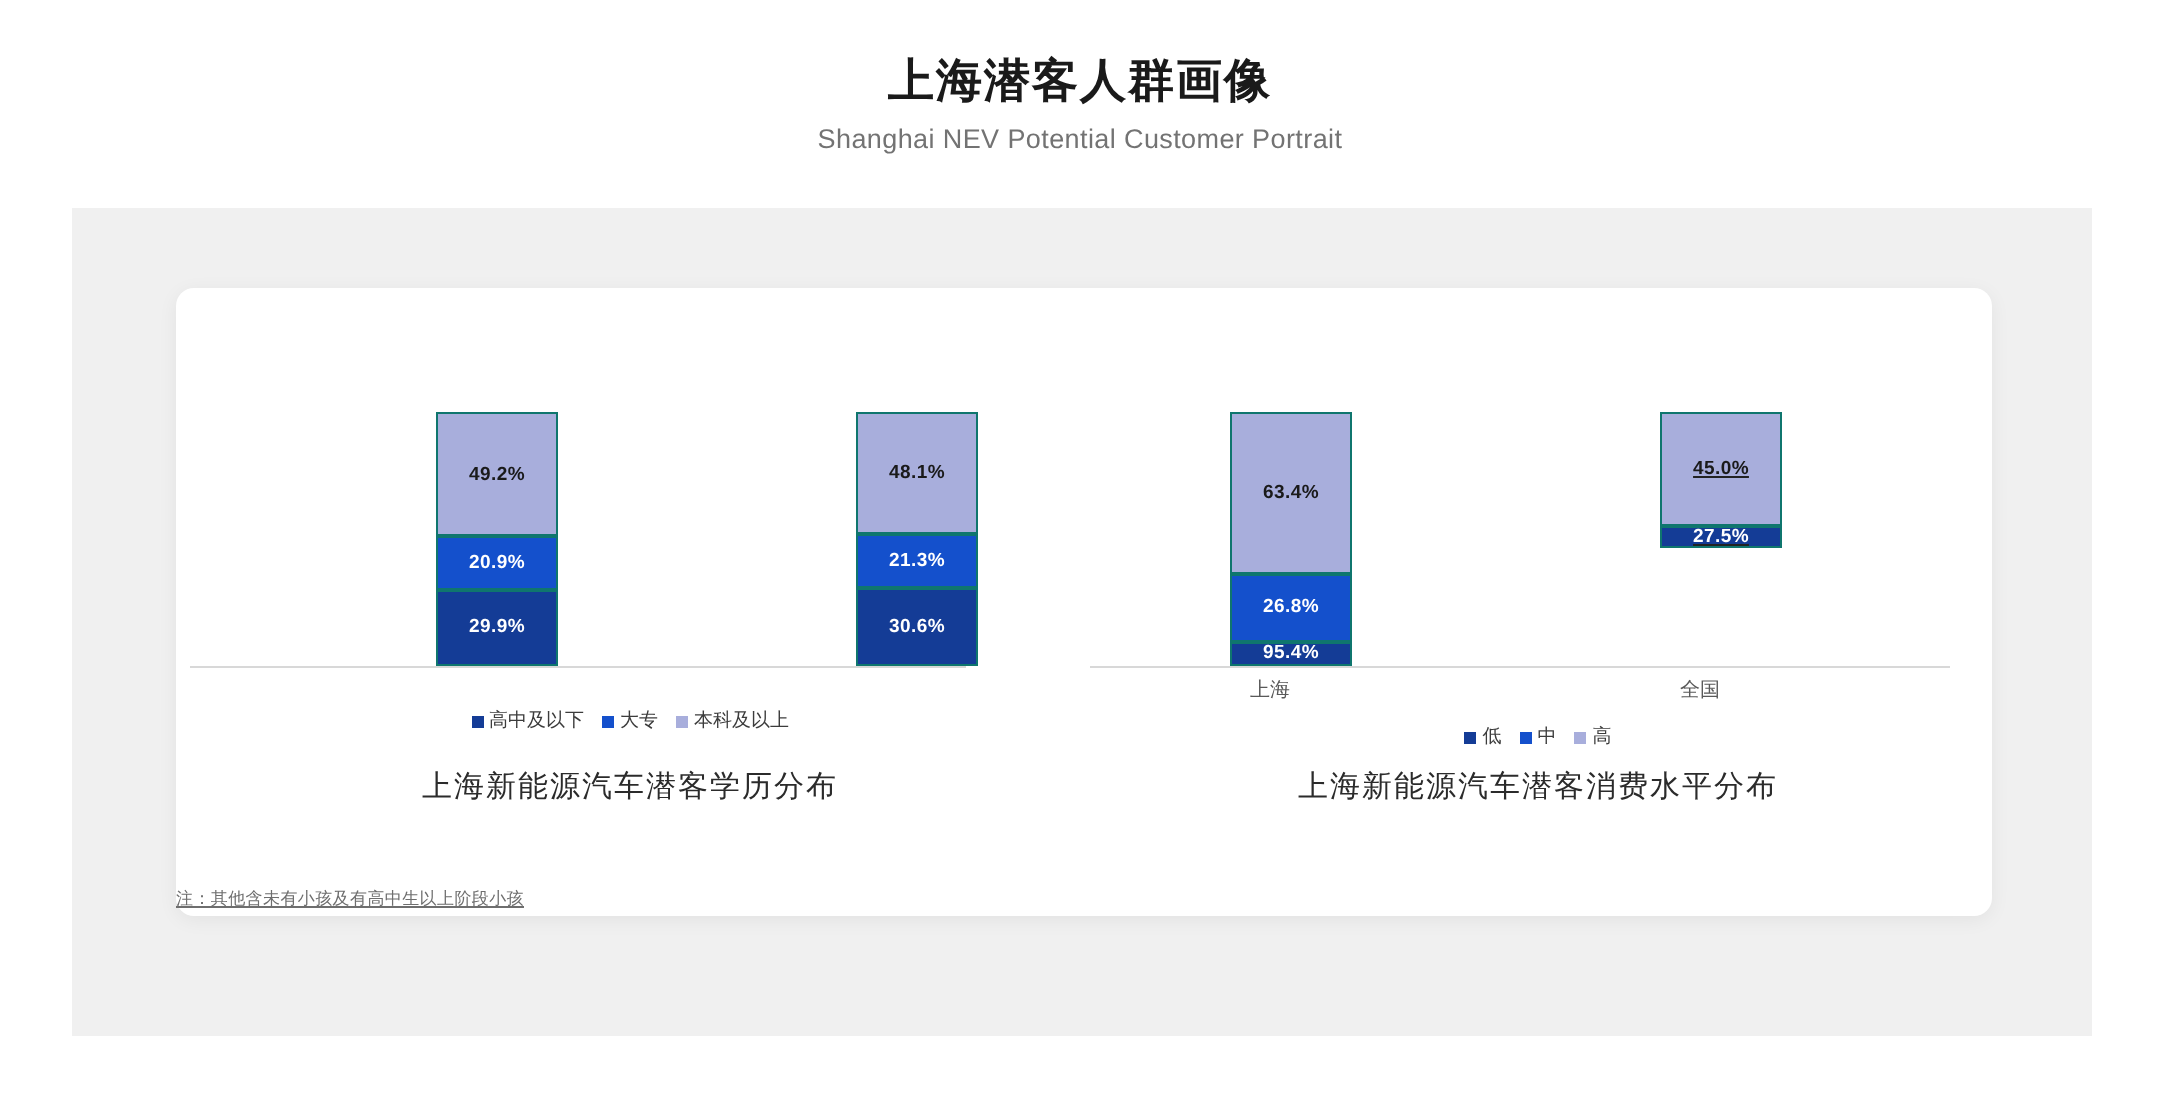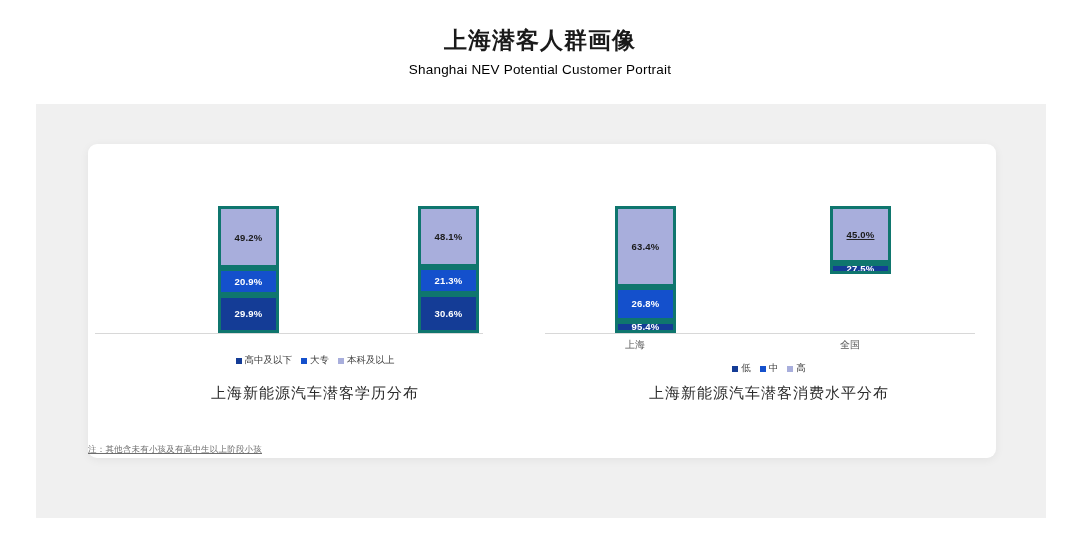--- a/index.html
+++ b/index.html
@@ -24,21 +24,21 @@
   .title-cn {
     font-size: 23px;
     font-weight: bold;
     letter-spacing: 1px;
     color: #1a1a1a;
     line-height: 1.25;
   }
   .title-en {
     margin-top: 7px;
     font-size: 13.5px;
-    color: #000000;
+    color: #737373;
     letter-spacing: 0.2px;
     font-weight: normal;
   }
 
   
   .panel {
     position: absolute;
     left: 36px;
     top: 104px;
     width: 1010px;
@@ -102,21 +102,21 @@
   }
   .seg {
     width: 100%;
     box-sizing: border-box;
     display: flex;
     align-items: center;
     justify-content: center;
     font-size: 9.5px;
     font-weight: bold;
     letter-spacing: 0.2px;
-    border: 3px solid #0f766e;
+    border: 1px solid #0f766e;
     overflow: hidden;
     white-space: nowrap;
   }
 
   
   .tick-row {
     position: absolute;
     top: 191px;
     left: 0;
     width: 454px;
@@ -192,21 +192,21 @@
   <div class="card">
     <div class="charts" id="charts-root">
         <div class="chart-block left">
           <div class="plot">
             <div class="axis-line"></div>
             <div class="bar" style="left: 130px;">
               <div class="seg" style="flex: 0 0 49.2%; background: rgb(168, 174, 220); color: rgb(26, 26, 26);">49.2%</div>
               <div class="seg" style="flex: 0 0 20.9%; background: rgb(20, 80, 204); color: rgb(255, 255, 255);">20.9%</div>
               <div class="seg" style="flex: 0 0 29.9%; background: rgb(20, 60, 150); color: rgb(255, 255, 255);">29.9%</div>
             </div>
-            <div class="bar" style="left: 330px;">
+            <div class="bar" style="left: 340px;">
               <div class="seg" style="flex: 0 0 48.1%; background: rgb(168, 174, 220); color: rgb(26, 26, 26);">48.1%</div>
               <div class="seg" style="flex: 0 0 21.3%; background: rgb(20, 80, 204); color: rgb(255, 255, 255);">21.3%</div>
               <div class="seg" style="flex: 0 0 30.6%; background: rgb(20, 60, 150); color: rgb(255, 255, 255);">30.6%</div>
             </div>
           </div>
           <div class="legend" style="top: 210px;">
             <div class="legend-item">
               <span class="legend-swatch" style="background: rgb(20, 60, 150);"></span>
               <span>高中及以下</span>
             </div>

